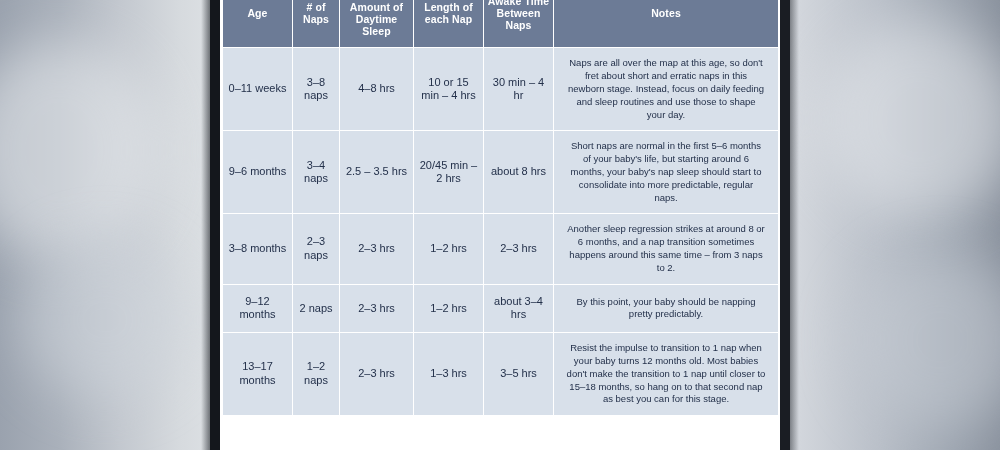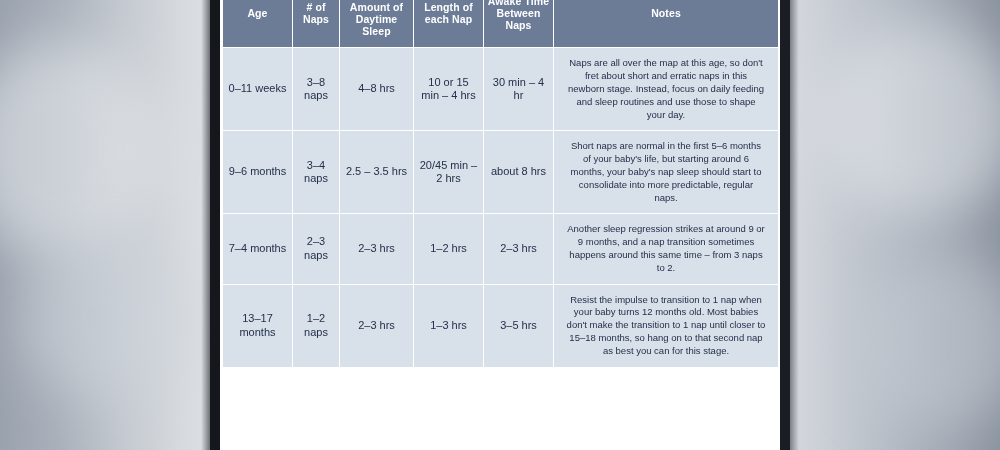--- a/index.html
+++ b/index.html
@@ -164,26 +164,34 @@
     </tr>
     <tr>
       <td>9–6 months</td>
       <td>3–4 naps</td>
       <td>2.5 – 3.5 hrs</td>
       <td>20/45 min – 2 hrs</td>
       <td>about 8 hrs</td>
       <td class="notes">Short naps are normal in the first 5–6 months of your baby's life, but starting around 6 months, your baby's nap sleep should start to consolidate into more predictable, regular naps.</td>
     </tr>
     <tr>
-      <td>7–4 months</td>
+      <td>3–8 months</td>
       <td>2–3 naps</td>
       <td>2–3 hrs</td>
       <td>1–2 hrs</td>
       <td>2–3 hrs</td>
-      <td class="notes">Another sleep regression strikes at around 9 or 9 months, and a nap transition sometimes happens around this same time – from 3 naps to 2.</td>
+      <td class="notes">Another sleep regression strikes at around 8 or 6 months, and a nap transition sometimes happens around this same time – from 3 naps to 2.</td>
+    </tr>
+    <tr>
+      <td>9–12 months</td>
+      <td>2 naps</td>
+      <td>2–3 hrs</td>
+      <td>1–2 hrs</td>
+      <td>about 3–4 hrs</td>
+      <td class="notes">By this point, your baby should be napping pretty predictably.</td>
     </tr>
     <tr>
       <td>13–17 months</td>
       <td>1–2 naps</td>
       <td>2–3 hrs</td>
       <td>1–3 hrs</td>
       <td>3–5 hrs</td>
       <td class="notes">Resist the impulse to transition to 1 nap when your baby turns 12 months old. Most babies don't make the transition to 1 nap until closer to 15–18 months, so hang on to that second nap as best you can for this stage.</td>
     </tr>
 

